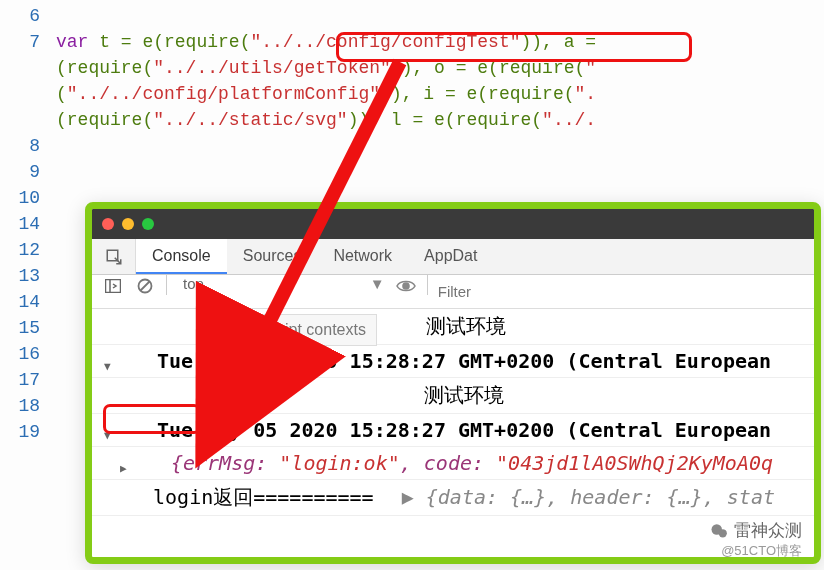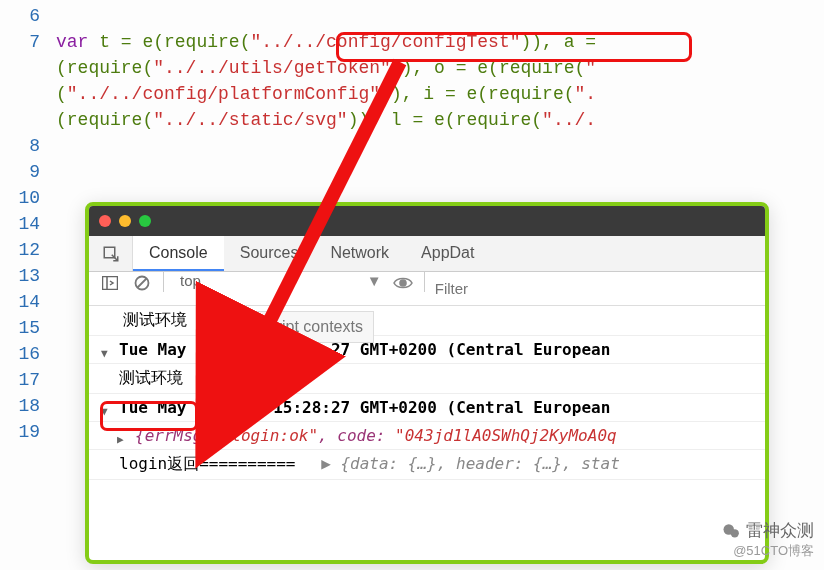--- a/index.html
+++ b/index.html
@@ -40,24 +40,24 @@
     height: 30px;
     border: 3px solid #e11;
     border-radius: 8px;
     pointer-events: none;
   }
 
   .devtools {
     position: absolute;
     left: 85px;
     top: 202px;
-    width: 684px;
+    width: 736px;
     height: 362px;
     background: #fff;
-    border: 4px solid #84cc16;
+    border: 7px solid #84cc16;
     border-radius: 8px;
     box-shadow: 0 4px 20px rgba(0,0,0,0.15);
     overflow: hidden;
     font-size: 17px;
   }
   .titlebar {
     height: 30px;
     background: #3a3a3a;
     display: flex;
     align-items: center;
@@ -91,21 +91,21 @@
     border-bottom: 1px solid #ddd;
     font-family: "Helvetica Neue", Arial, sans-serif;
     font-size: 15px;
     color: #666;
   }
   .tool-icon { width: 22px; height: 22px; display: flex; align-items: center; justify-content: center; }
   .context { padding: 0 6px; }
   .filter-input { border: none; outline: none; font-size: 15px; width: 120px; background: transparent; color: #555; }
   .sep { width: 1px; height: 20px; background: #ccc; }
 
-  .console-body { font-size: 16px; }
+  .console-body { font-size: 20px; text-align: center; }
   .crow { padding: 4px 8px 4px 30px; position: relative; border-bottom: 1px solid #eee; white-space: nowrap; overflow: hidden; }
   .crow .caret { position: absolute; left: 12px; top: 6px; color: #666; }
   .crow .caret.right::before { content: "▶"; font-size: 11px; }
   .crow .caret.down::before { content: "▼"; font-size: 11px; }
   .crow.indent { padding-left: 46px; }
   .mono { font-family: Menlo, Consolas, monospace; }
   .bold { font-weight: 700; }
   .dim { color: #888; font-style: italic; }
   .objkey { color: #9a3577; }
   .objstr { color: #c83232; }
@@ -130,21 +130,21 @@
     font-family: "Helvetica Neue", Arial, sans-serif;
     font-size: 16px;
     color: #777;
     pointer-events: none;
   }
 
   .arrow-svg { position: absolute; left: 0; top: 0; pointer-events: none; }
 
   .watermark {
     position: absolute;
-    right: 10px;
+    right: 22px;
     bottom: 10px;
     text-align: right;
     font-family: "Helvetica Neue", Arial, sans-serif;
     color: #888;
   }
   .watermark .t1 { font-size: 17px; color: #666; display:flex; align-items:center; gap:6px; justify-content:flex-end;}
   .watermark .t2 { font-size: 13px; color: #9a9a9a; }
   .wm-icon { width:18px; height:18px; }
 </style>
 </head>

